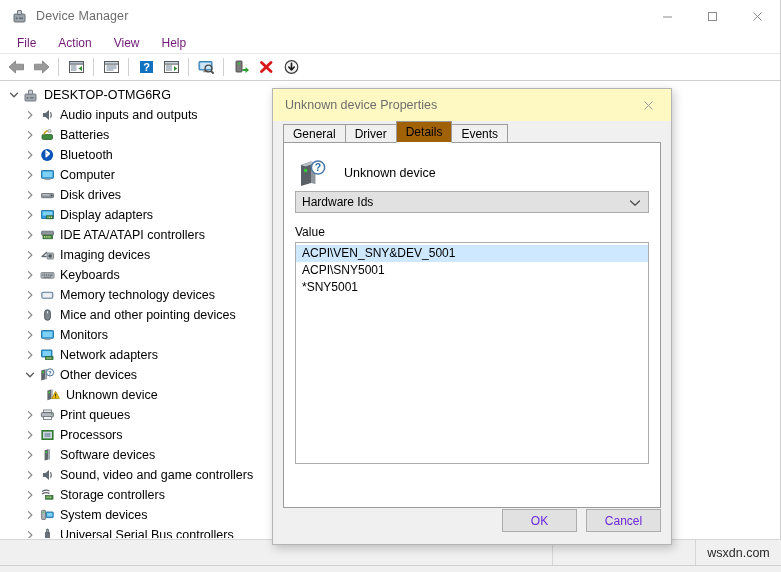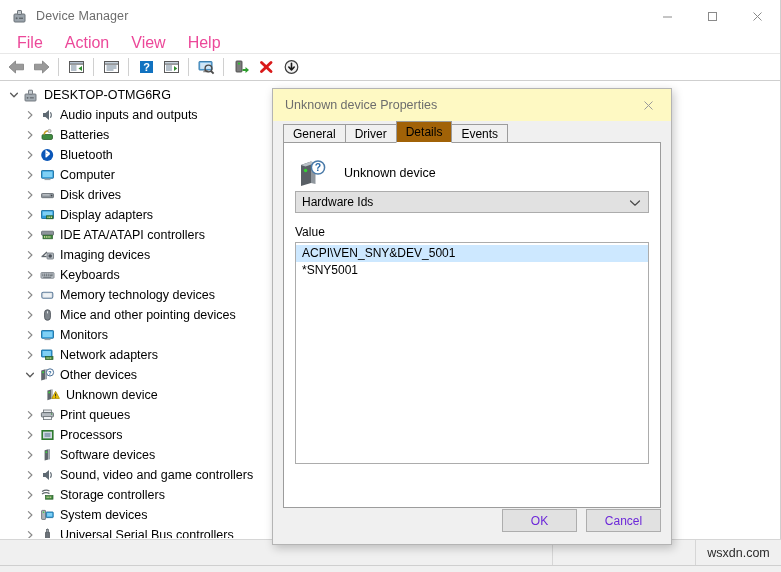--- a/index.html
+++ b/index.html
@@ -60,22 +60,22 @@
   
   .menubar {
     height: 22px;
     display: flex;
     align-items: center;
     padding-left: 6px;
     background: #ffffff;
     border-bottom: 1px solid #e8e8e8;
   }
   .menu-item {
-    font-size: 16px;
-    color: #ec4899;
+    font-size: 12px;
+    color: #701a75;
     padding: 2px 11px;
     line-height: 16px;
   }
 
   
   .toolbar {
     height: 27px;
     display: flex;
     align-items: center;
     padding-left: 4px;
@@ -911,20 +911,21 @@
             <svg width="12" height="8" viewBox="0 0 12 8">
                 <path d="M1.5 2 L6 6.2 L10.5 2" fill="none" stroke="#4a4a4a" stroke-width="1.2" stroke-linecap="round" stroke-linejoin="round"></path>
               </svg>
           </span>
         </div>
 
         <div class="field-label">Value</div>
 
         <div class="valuebox">
           <div class="value-row selected">ACPI\VEN_SNY&amp;DEV_5001</div>
+          <div class="value-row">ACPI\SNY5001</div>
           <div class="value-row">*SNY5001</div>
         </div>
 
       </div>
 
       <div class="dlg-buttons">
         <div class="dlg-btn">OK</div>
         <div class="dlg-btn">Cancel</div>
       </div>
 

